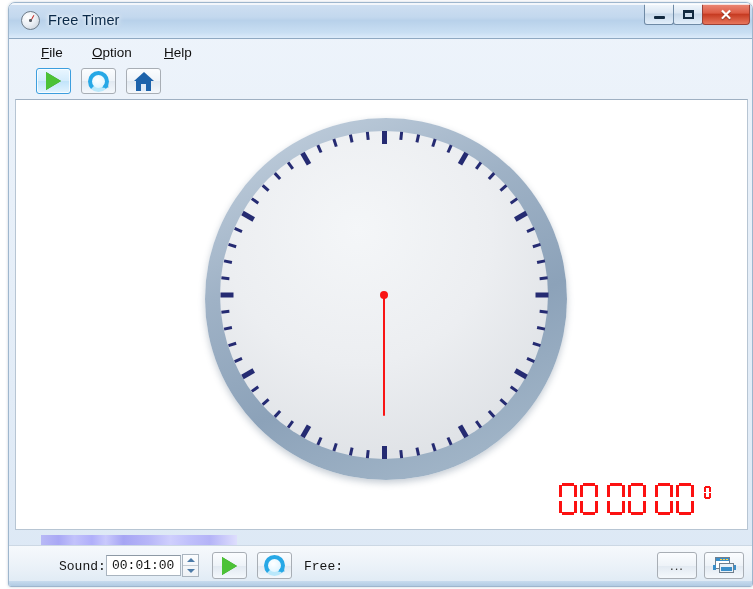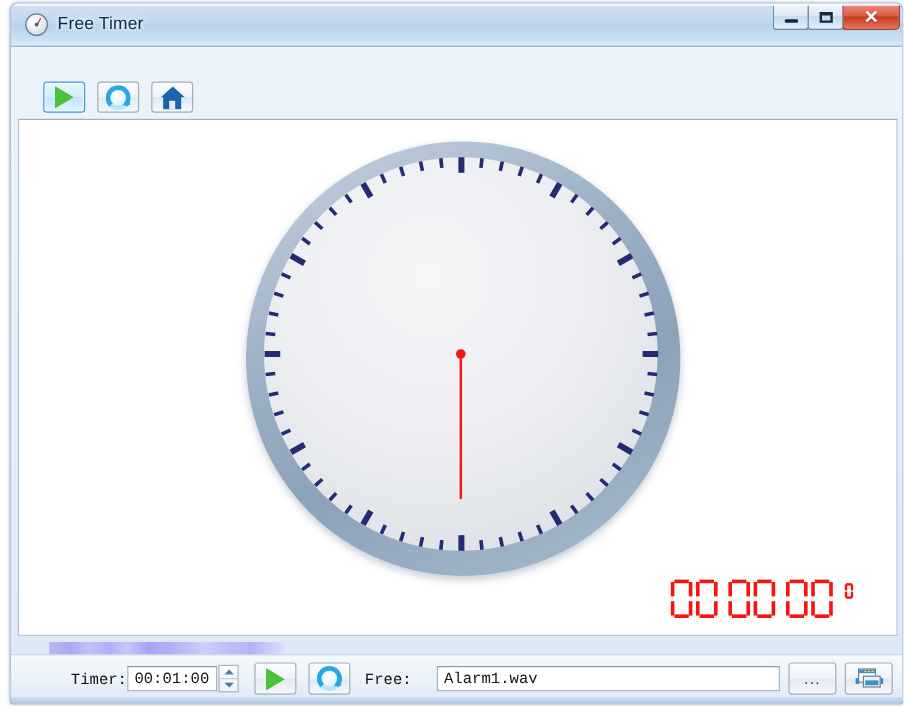--- a/index.html
+++ b/index.html
@@ -541,20 +541,25 @@
         </div>
         <div class="winbtn">
           <div class="glyph-max"></div>
         </div>
         <div class="winbtn close">
           <div class="glyph-close">✕</div>
         </div>
       </div>
     </div>
 
+    <div class="menubar">
+      <div class="menu-item" style="left:28px"><u>F</u><span>ile</span></div>
+      <div class="menu-item" style="left:79px"><u>O</u><span>ption</span></div>
+      <div class="menu-item" style="left:151px"><u>H</u><span>elp</span></div>
+    </div>
 
     <div class="toolbar">
       <div class="tbtn active" style="left:27px">
         <div class="icon-play"></div>
       </div>
       <div class="tbtn" style="left:72px">
         <div class="icon-refresh">
           <div class="ring"></div>
           <div class="arrow"></div>
         </div>
@@ -711,21 +716,21 @@
               <div class="seg seg-f on"></div>
               <div class="seg seg-g off"></div>
             </div>
           </div>
       </div>
     </div>
 
     <div class="progress"></div>
 
     <div class="bottombar">
-      <div class="bb-label" style="left:50px">Timer:</div>
+      <div class="bb-label" style="left:50px">Sound:</div>
       <div class="bb-field" style="left:97px; top:9px; width:75px; height:21px;">00:01:00</div>
       <div class="spinner" style="left:173px">
         <div class="half">
             <div class="sp-up"></div>
           </div>
         <div class="half">
             <div class="sp-down"></div>
           </div>
       </div>
 
@@ -733,21 +738,20 @@
         <div class="icon-play"></div>
       </div>
       <div class="bbtn" style="left:248px">
         <div class="icon-refresh">
           <div class="ring"></div>
           <div class="arrow"></div>
         </div>
       </div>
 
       <div class="bb-label" style="left:295px">Free:</div>
-      <div class="bb-field" style="left:355px; top:9px; width:286px; height:21px;">Alarm1.wav</div>
 
       <div class="bbtn wide" style="left:648px">
         <div class="dots">...</div>
       </div>
       <div class="bbtn wide" style="left:695px">
         <div class="icon-screen">
           <div class="win">
             <div class="winbar">
                 <i></i>
                 <i></i>

